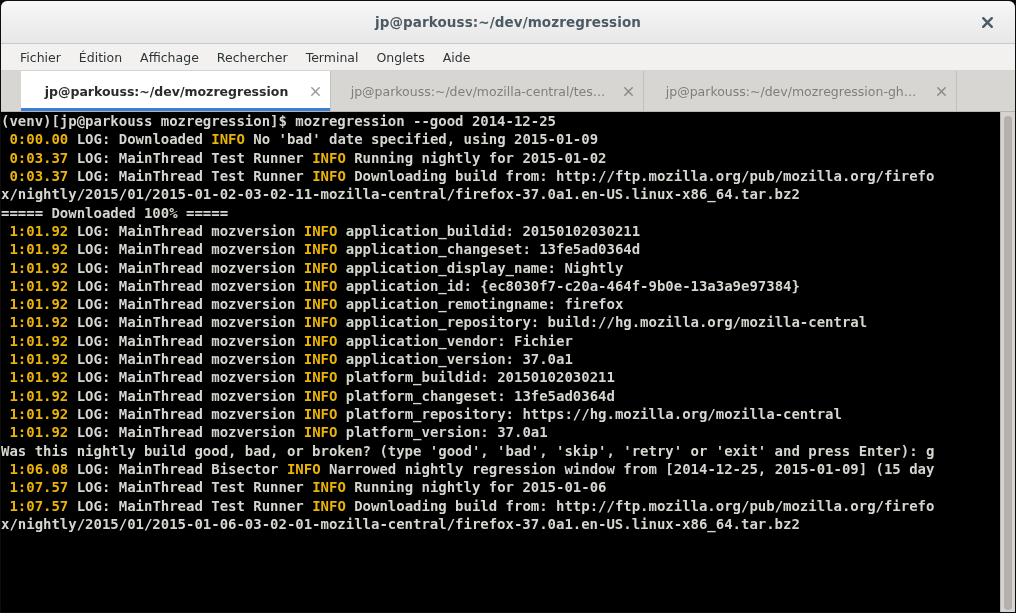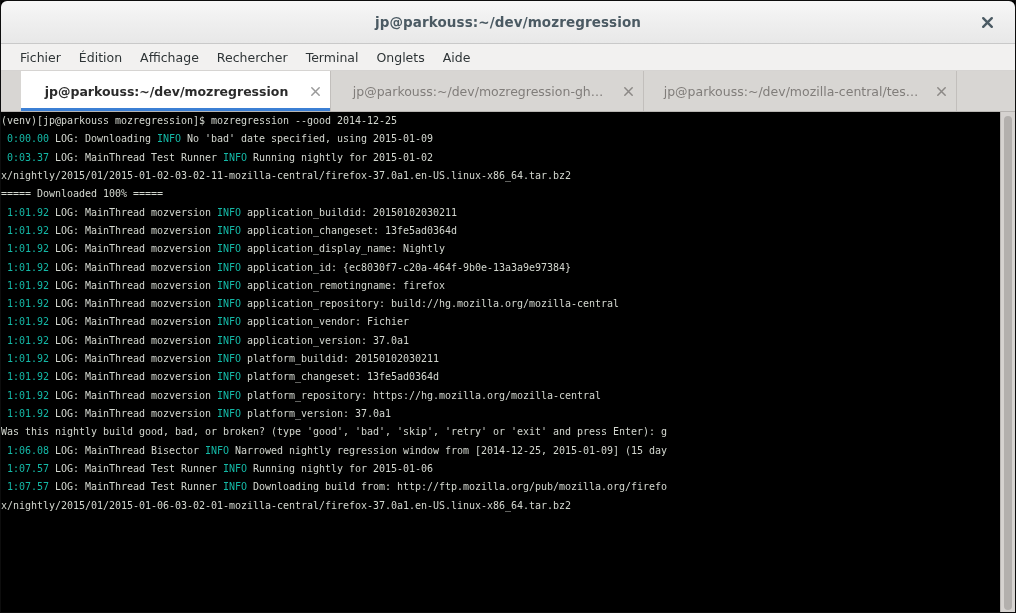--- a/index.html
+++ b/index.html
@@ -142,27 +142,28 @@
   }
   .terminal {
     flex: 1 1 auto;
     background: #000000;
     overflow: hidden;
     padding: 0;
     box-sizing: border-box;
   }
   .term-line {
     font-family: "DejaVu Sans Mono", monospace;
-    font-size: 10px;
+    font-size: 14px;
     line-height: 18.32px;
     color: #d3d7cf;
     white-space: pre;
     letter-spacing: -0.02px;
-  }
-  .c-blue  { color: #14b8a6; }
+    font-weight: bold;
+  }
+  .c-blue  { color: #eab308; }
   .c-white { color: #d3d7cf; }
 
   
   .scrollbar {
     flex: 0 0 15px;
     background: #d6d3d0;
     position: relative;
     border-left: 1px solid #b9b6b3;
     box-sizing: border-box;
     cursor: pointer;
@@ -208,44 +209,45 @@
     <div class="tab active">
       <span class="tab-label">jp@parkouss:~/dev/mozregression</span>
       <span class="tab-close">
         <svg width="11" height="11" viewBox="0 0 11 11">
           <path d="M1.8 1.8 L9.2 9.2 M9.2 1.8 L1.8 9.2" stroke="#9a9a9a" stroke-width="1.5" stroke-linecap="round"></path>
         </svg>
       </span>
     </div>
 
     <div class="tab inactive">
+      <span class="tab-label">jp@parkouss:~/dev/mozilla-central/tes…</span>
+      <span class="tab-close">
+        <svg width="11" height="11" viewBox="0 0 11 11">
+          <path d="M1.8 1.8 L9.2 9.2 M9.2 1.8 L1.8 9.2" stroke="#8c8986" stroke-width="1.5" stroke-linecap="round"></path>
+        </svg>
+      </span>
+    </div>
+
+    <div class="tab inactive">
       <span class="tab-label">jp@parkouss:~/dev/mozregression-gh…</span>
       <span class="tab-close">
         <svg width="11" height="11" viewBox="0 0 11 11">
           <path d="M1.8 1.8 L9.2 9.2 M9.2 1.8 L1.8 9.2" stroke="#8c8986" stroke-width="1.5" stroke-linecap="round"></path>
         </svg>
       </span>
     </div>
 
-    <div class="tab inactive">
-      <span class="tab-label">jp@parkouss:~/dev/mozilla-central/tes…</span>
-      <span class="tab-close">
-        <svg width="11" height="11" viewBox="0 0 11 11">
-          <path d="M1.8 1.8 L9.2 9.2 M9.2 1.8 L1.8 9.2" stroke="#8c8986" stroke-width="1.5" stroke-linecap="round"></path>
-        </svg>
-      </span>
-    </div>
-
   </div>
 
   <div class="terminal-wrap">
     <div class="terminal" id="terminal-output">
         <div class="term-line"><span class="c-white">(venv)[jp@parkouss mozregression]$ mozregression --good 2014-12-25</span></div>
-        <div class="term-line"><span class="c-white"> </span><span class="c-blue">0:00.00</span><span class="c-white"> LOG: Downloading </span><span class="c-blue">INFO</span><span class="c-white"> No 'bad' date specified, using 2015-01-09</span></div>
+        <div class="term-line"><span class="c-white"> </span><span class="c-blue">0:00.00</span><span class="c-white"> LOG: Downloaded </span><span class="c-blue">INFO</span><span class="c-white"> No 'bad' date specified, using 2015-01-09</span></div>
         <div class="term-line"><span class="c-white"> </span><span class="c-blue">0:03.37</span><span class="c-white"> LOG: MainThread Test Runner </span><span class="c-blue">INFO</span><span class="c-white"> Running nightly for 2015-01-02</span></div>
+        <div class="term-line"><span class="c-white"> </span><span class="c-blue">0:03.37</span><span class="c-white"> LOG: MainThread Test Runner </span><span class="c-blue">INFO</span><span class="c-white"> Downloading build from: http://ftp.mozilla.org/pub/mozilla.org/firefo</span></div>
         <div class="term-line"><span class="c-white">x/nightly/2015/01/2015-01-02-03-02-11-mozilla-central/firefox-37.0a1.en-US.linux-x86_64.tar.bz2</span></div>
         <div class="term-line"><span class="c-white">===== Downloaded 100% =====</span></div>
         <div class="term-line"><span class="c-white"> </span><span class="c-blue">1:01.92</span><span class="c-white"> LOG: MainThread mozversion </span><span class="c-blue">INFO</span><span class="c-white"> application_buildid: 20150102030211</span></div>
         <div class="term-line"><span class="c-white"> </span><span class="c-blue">1:01.92</span><span class="c-white"> LOG: MainThread mozversion </span><span class="c-blue">INFO</span><span class="c-white"> application_changeset: 13fe5ad0364d</span></div>
         <div class="term-line"><span class="c-white"> </span><span class="c-blue">1:01.92</span><span class="c-white"> LOG: MainThread mozversion </span><span class="c-blue">INFO</span><span class="c-white"> application_display_name: Nightly</span></div>
         <div class="term-line"><span class="c-white"> </span><span class="c-blue">1:01.92</span><span class="c-white"> LOG: MainThread mozversion </span><span class="c-blue">INFO</span><span class="c-white"> application_id: {ec8030f7-c20a-464f-9b0e-13a3a9e97384}</span></div>
         <div class="term-line"><span class="c-white"> </span><span class="c-blue">1:01.92</span><span class="c-white"> LOG: MainThread mozversion </span><span class="c-blue">INFO</span><span class="c-white"> application_remotingname: firefox</span></div>
         <div class="term-line"><span class="c-white"> </span><span class="c-blue">1:01.92</span><span class="c-white"> LOG: MainThread mozversion </span><span class="c-blue">INFO</span><span class="c-white"> application_repository: build://hg.mozilla.org/mozilla-central</span></div>
         <div class="term-line"><span class="c-white"> </span><span class="c-blue">1:01.92</span><span class="c-white"> LOG: MainThread mozversion </span><span class="c-blue">INFO</span><span class="c-white"> application_vendor: Fichier</span></div>
         <div class="term-line"><span class="c-white"> </span><span class="c-blue">1:01.92</span><span class="c-white"> LOG: MainThread mozversion </span><span class="c-blue">INFO</span><span class="c-white"> application_version: 37.0a1</span></div>

